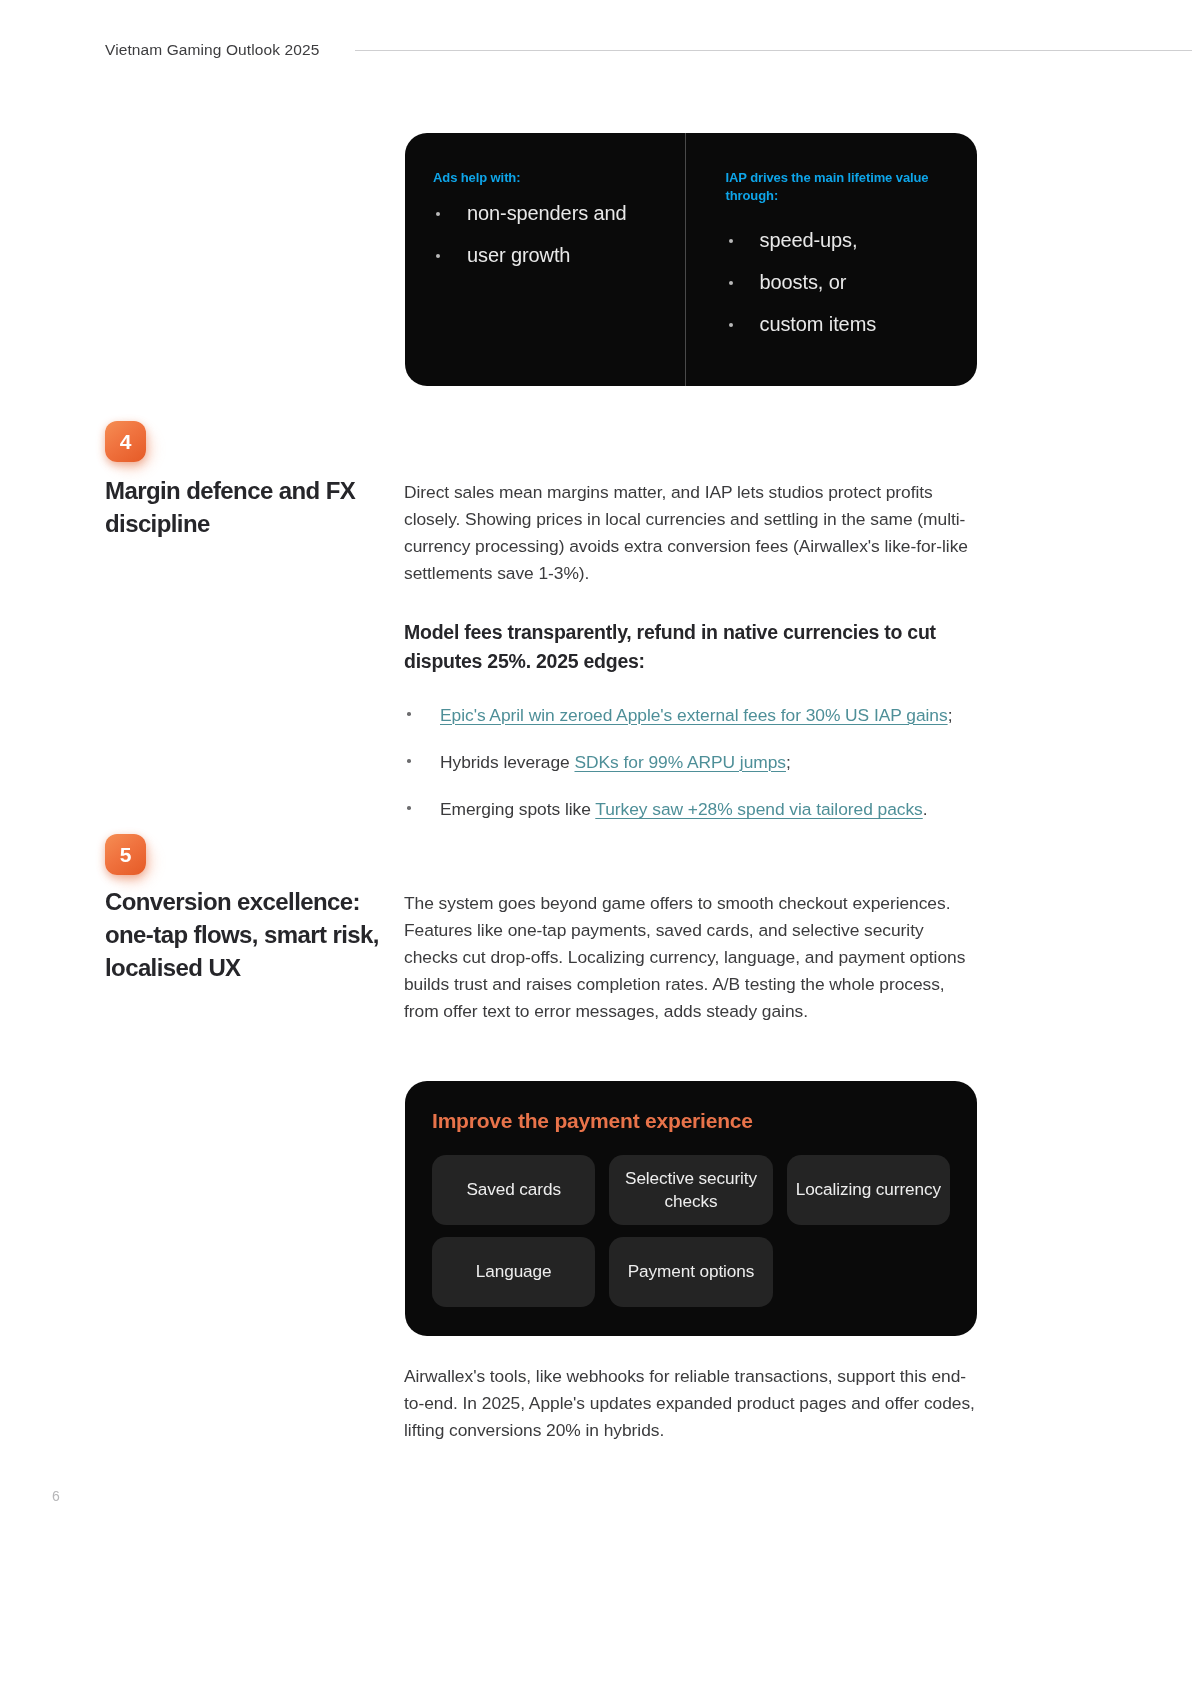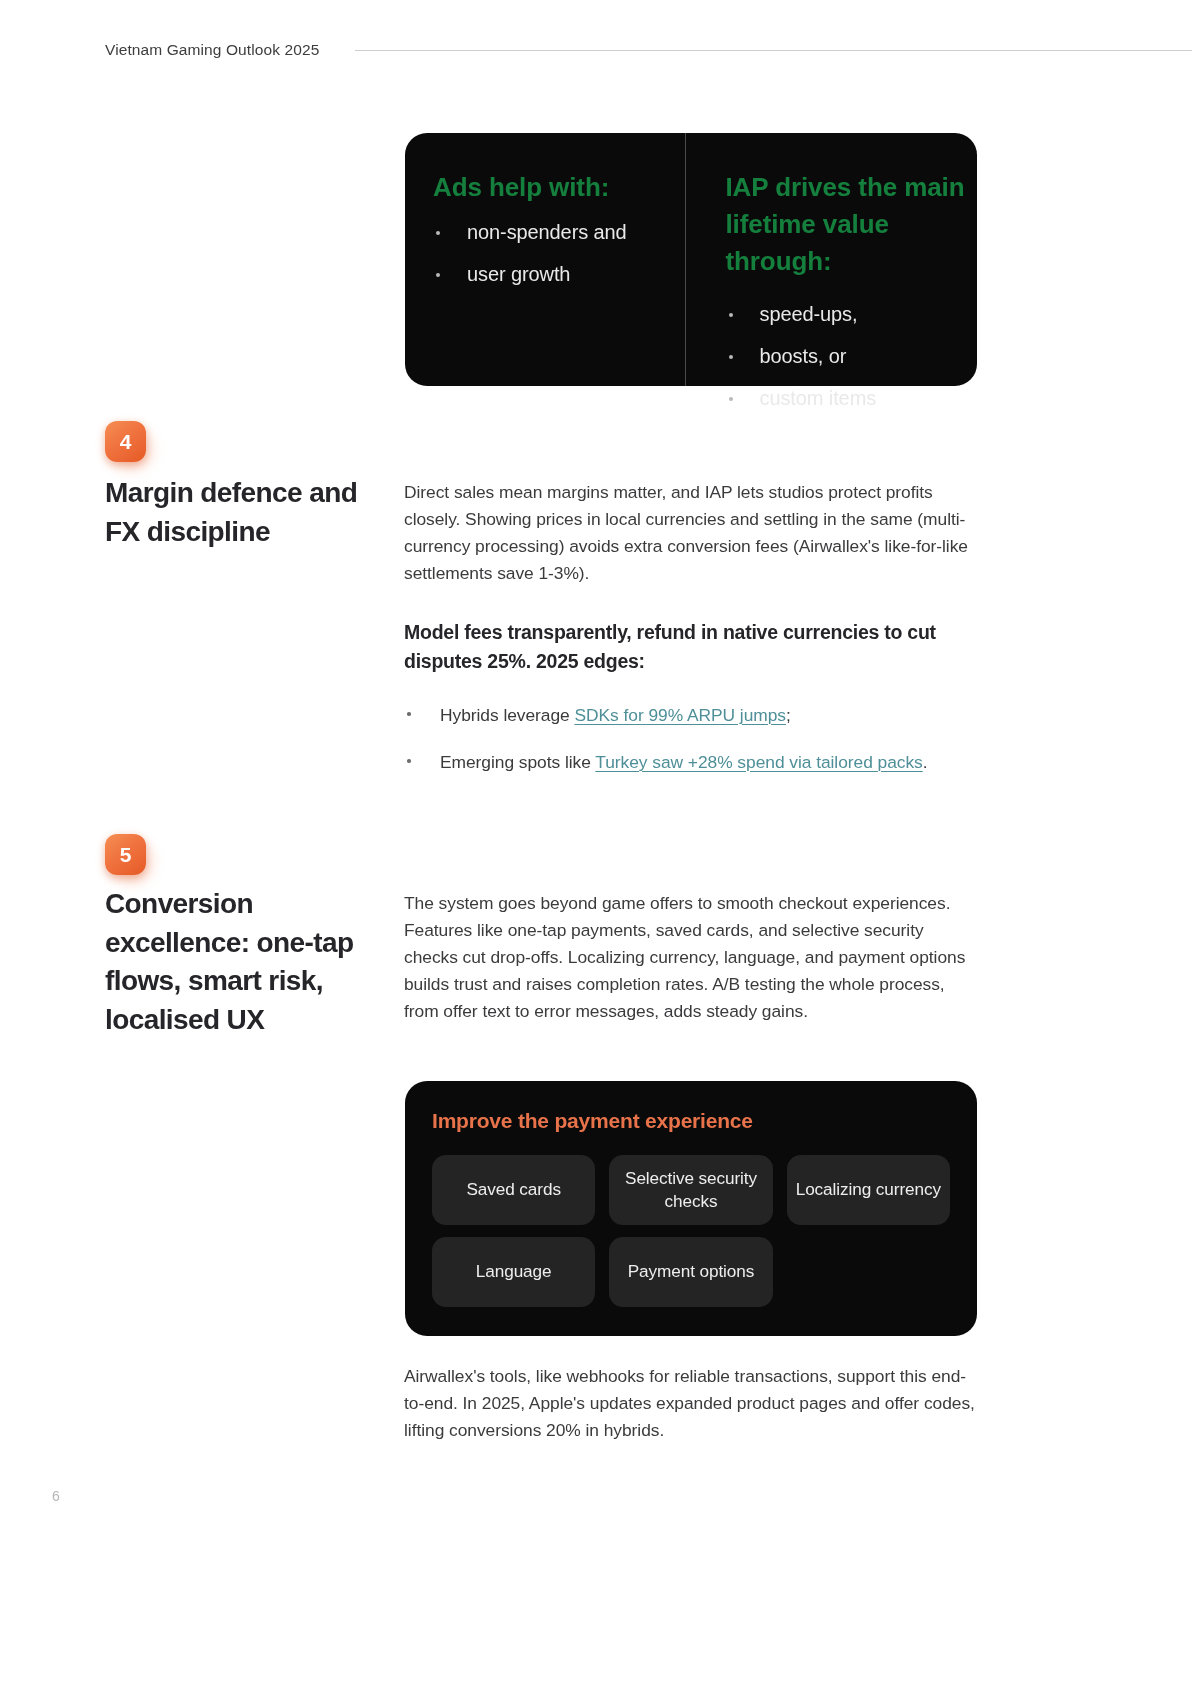--- a/index.html
+++ b/index.html
@@ -58,22 +58,22 @@
   .split-col {
     box-sizing: border-box;
     padding: 36px 10px 20px 28px;
     flex: 1 1 0;
   }
   .split-col.right {
     padding-left: 40px;
     border-left: 1px solid #4a4a4a;
   }
   .split-head {
-    color: #15803d;
-    font-size: 26px;
+    color: #0ea5e9;
+    font-size: 13px;
     font-weight: 700;
     line-height: 1.42;
     letter-spacing: -0.1px;
     margin: 0 0 16px 0;
   }
   .split-col.right .split-head { margin-bottom: 24px; }
   .dark-list { list-style: none; margin: 0; padding: 0; }
   .dark-list li {
     position: relative;
     color: #e9e9e9;
@@ -122,21 +122,21 @@
     font-size: 21px;
     font-weight: 700;
     letter-spacing: -0.3px;
   }
 
   
   .sec-title {
     position: absolute;
     left: 105px;
     width: 290px;
-    font-size: 28px;
+    font-size: 24px;
     font-weight: 700;
     line-height: 1.38;
     letter-spacing: -0.6px;
     color: #26262a;
     margin: 0;
   }
 
   
   .para {
     position: absolute;
@@ -282,20 +282,23 @@
 </div>
 
 <h2 class="sec-title" style="top:474px;">Margin defence and FX discipline</h2>
 
 <p class="para" style="top:479px;">Direct sales mean margins matter, and IAP lets studios protect profits closely. Showing prices in local currencies and settling in the same (multi-currency processing) avoids extra conversion fees (Airwallex's like-for-like settlements save 1-3%).</p>
 
 <p class="para strong" style="top:618px;">Model fees transparently, refund in native currencies to cut disputes 25%. 2025 edges:</p>
 
 <ul class="link-list" style="top:702px;">
   <li>
+    <span class="bullet-dot"></span><span></span><a class="ilink">Epic's April win zeroed Apple's external fees for 30% US IAP gains</a><span>;</span>
+  </li>
+  <li>
     <span class="bullet-dot"></span><span>Hybrids leverage </span><a class="ilink">SDKs for 99% ARPU jumps</a><span>;</span>
   </li>
   <li>
     <span class="bullet-dot"></span><span>Emerging spots like </span><a class="ilink">Turkey saw +28% spend via tailored packs</a><span>.</span>
   </li>
 </ul>
 
 <div class="badge-wrap" style="left:105px; top:834px;">
   <div class="badge-glow"></div>
   <div class="badge">5</div>

